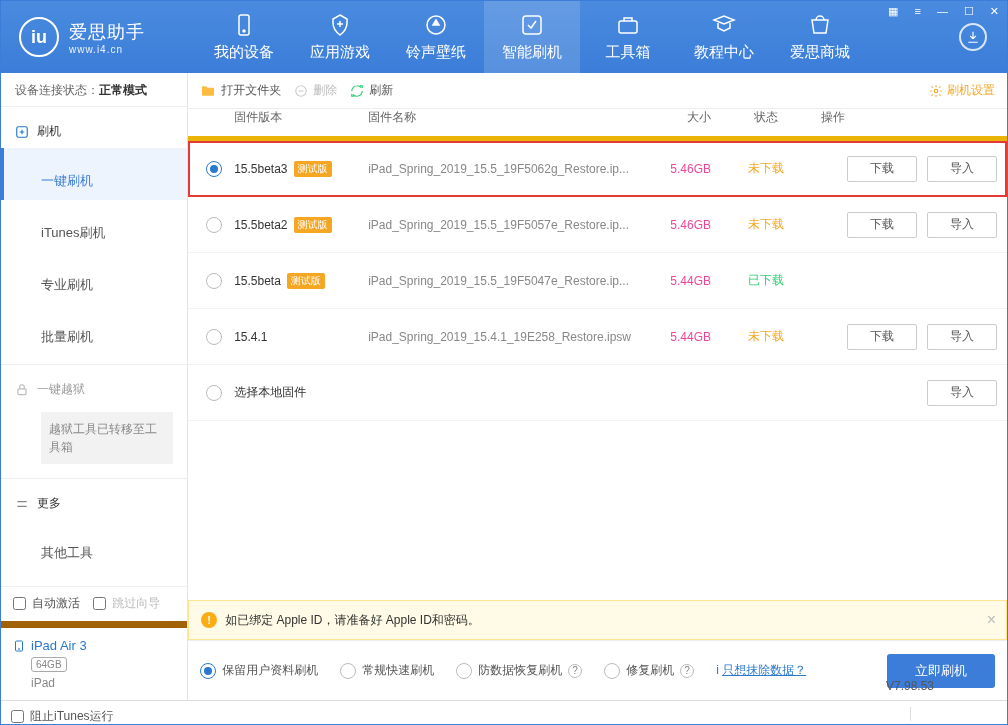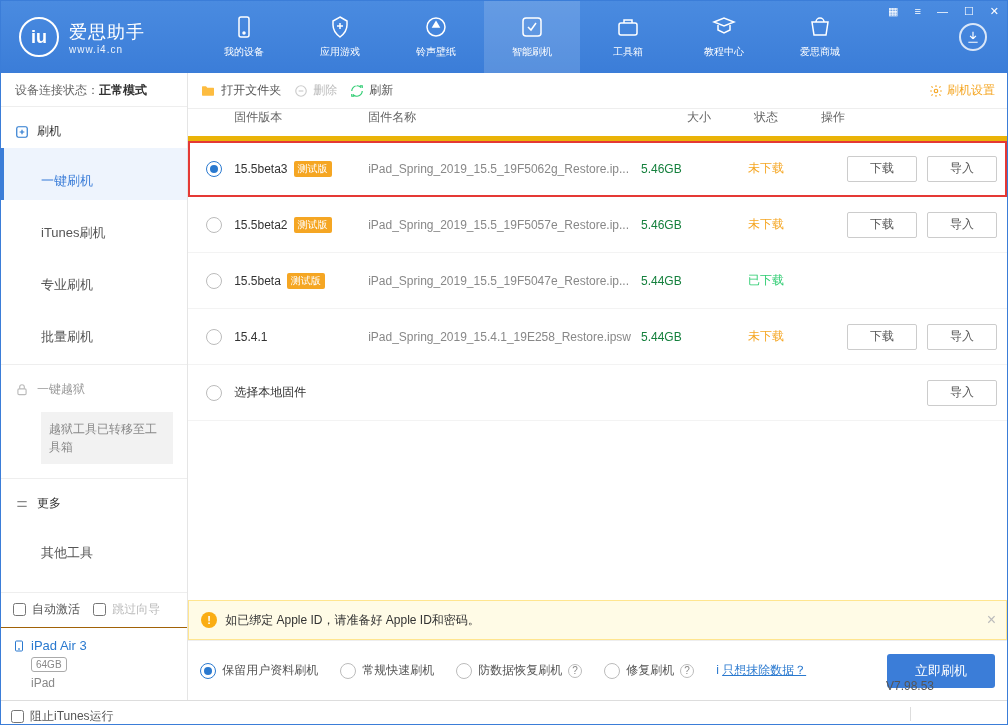--- a/index.html
+++ b/index.html
@@ -5,41 +5,41 @@
 * { box-sizing: border-box; margin: 0; padding: 0; }
 body { font-family: "Microsoft YaHei", sans-serif; font-size: 12px; color: #333; background: #fff; width: 1008px; height: 725px; border: 1px solid #3b7dd8; overflow: hidden; }
 .titlebar { height: 72px; background: linear-gradient(#4a8be0,#3b7dd8); display: flex; align-items: center; color: #fff; position: relative; }
 .window-controls { position: absolute; top: 2px; right: 4px; display: flex; gap: 8px; font-size: 11px; }
 .window-controls span { cursor: pointer; padding: 2px 4px; }
 .logo-area { display: flex; align-items: center; gap: 10px; padding: 0 18px; width: 195px; }
 .logo-circ { width: 40px; height: 40px; border: 2px solid #fff; border-radius: 50%; display: flex; align-items: center; justify-content: center; font-weight: bold; font-size: 18px; }
 .logo-text .t1 { font-size: 18px; font-weight: 400; letter-spacing: 1px; }
 .logo-text .t2 { font-size: 10px; opacity: .9; letter-spacing: 1px; }
 .top-nav { display: flex; flex: 1; height: 100%; }
-.top-nav .item { width: 96px; display: flex; flex-direction: column; align-items: center; justify-content: center; gap: 6px; cursor: pointer; font-size: 10px; position: relative; }
+.top-nav .item { width: 96px; display: flex; flex-direction: column; align-items: center; justify-content: center; gap: 6px; cursor: pointer; font-size: 15px; position: relative; }
 .top-nav .item.active { background: rgba(255,255,255,.15); }
 .top-nav .item svg, .top-nav .item .ico { width: 24px; height: 24px; }
 .dl-circle { width: 28px; height: 28px; border: 2px solid rgba(255,255,255,.8); border-radius: 50%; display: flex; align-items: center; justify-content: center; margin: 0 20px; cursor: pointer; }
 .main { display: flex; height: calc(100% - 72px - 24px); }
 .sidebar { width: 195px; border-right: 1px solid #e5e5e5; display: flex; flex-direction: column; }
 .conn-state { height: 34px; line-height: 34px; padding: 0 14px; border-bottom: 1px solid #eee; font-size: 12px; color: #666; }
 .conn-state b { color: #333; }
 .side-scroll { flex: 1; overflow: auto; }
 .side-group { padding: 8px 0; border-bottom: 1px solid #eee; }
 .side-title { display: flex; align-items: center; gap: 8px; padding: 8px 14px; color: #333; }
 .side-title.dim { color: #999; }
 .side-items { }
 .side-items .sitem { padding: 24px 14px 10px 40px; cursor: pointer; color: #555; font-size: 13px; }
 .side-items .sitem.active { background: #eef4fd; color: #3b7dd8; border-left: 3px solid #3b7dd8; padding-left: 37px; }
 .side-note { margin: 6px 14px 6px 40px; background: #f2f2f2; padding: 8px; color: #888; line-height: 1.5; }
 .side-foot { border-top: 1px solid #eee; padding: 8px 12px; }
 .chk { display: inline-flex; align-items: center; gap: 6px; color: #555; }
 .chk input { width: 13px; height: 13px; }
 .chk.dim { color: #bbb; }
-.dev-box { border-top: 1px solid #a16207; padding: 10px 12px; }
+.dev-box { border-top: 7px solid #a16207; padding: 10px 12px; }
 .dev-name { color: #2a79cf; font-size: 13px; display: flex; align-items: center; gap: 6px; }
 .badge-cap { font-size: 10px; border: 1px solid #aaa; color: #888; border-radius: 3px; padding: 1px 4px; display:inline-block; margin-top:4px; margin-left: 18px; }
 .dev-sub { color: #888; margin-left: 18px; margin-top: 4px; }
 .content { flex: 1; display: flex; flex-direction: column; }
 .toolbar { height: 36px; display: flex; align-items: center; padding: 0 12px; border-bottom: 1px solid #eee; gap: 13px; }
 .tb-btn { display: flex; align-items: center; gap: 5px; color: #555; cursor: pointer; }
 .tb-btn.disabled { color: #bbb; }
 .tb-right { margin-left: auto; color: #f5a623; display: flex; align-items: center; gap: 4px; cursor: pointer; }
 .table-head { display: flex; align-items: flex-start; height: 32px; border-bottom: 5px solid #eab308; color: #666; padding: 0 6px; }
 .col-radio { width: 40px; }
@@ -51,21 +51,21 @@
 .t-body { flex: 1; overflow: auto; }
 .row { display: flex; align-items: center; height: 56px; border-bottom: 1px solid #f3f3f3; padding: 0 6px; }
 .row.highlight { outline: 2px solid #e53935; outline-offset: -2px; }
 .row .radio { width: 40px; display: flex; justify-content: center; }
 .radio-ring { width: 16px; height: 16px; border: 1px solid #bbb; border-radius: 50%; display: flex; align-items: center; justify-content: center; }
 .radio-ring.sel { border-color: #2a79cf; }
 .radio-ring.sel::after { content: ""; width: 8px; height: 8px; background: #2a79cf; border-radius: 50%; }
 .ver { width: 134px; display: flex; align-items: center; gap: 6px; }
 .beta-tag { font-size: 10px; background: #f5a623; color: #fff; border-radius: 2px; padding: 1px 4px; }
 .fname { flex: 1; color: #888; white-space: nowrap; overflow: hidden; text-overflow: ellipsis; padding-right: 10px; }
-.fsize { width: 80px; text-align: left; color: #15803d; padding-right: 10px; }
+.fsize { width: 80px; text-align: right; color: #ec4899; padding-right: 10px; }
 .fstatus { width: 90px; text-align: center; }
 .st-nodl { color: #f5a623; }
 .st-dl { color: #2ecc71; }
 .fops { width: 190px; display: flex; gap: 10px; justify-content: flex-end; padding-right: 4px; }
 .btn-sm { width: 70px; height: 26px; border: 1px solid #ccc; background: #fff; color: #555; border-radius: 2px; cursor: pointer; font-size: 12px; }
 .alert-bar { height: 40px; background: #fffbe6; border: 1px solid #ffe58f; display: flex; align-items: center; padding: 0 12px; gap: 8px; position: relative; }
 .alert-ic { width: 16px; height: 16px; border-radius: 50%; background: #faad14; color: #fff; display: flex; align-items: center; justify-content: center; font-size: 11px; font-weight: bold; }
 .alert-x { position: absolute; right: 10px; color: #bbb; cursor: pointer; font-size: 16px; }
 .options-bar { height: 60px; display: flex; align-items: center; padding: 0 12px; gap: 22px; border-top: 1px solid #eee; }
 .opt { display: flex; align-items: center; gap: 6px; color: #555; }

